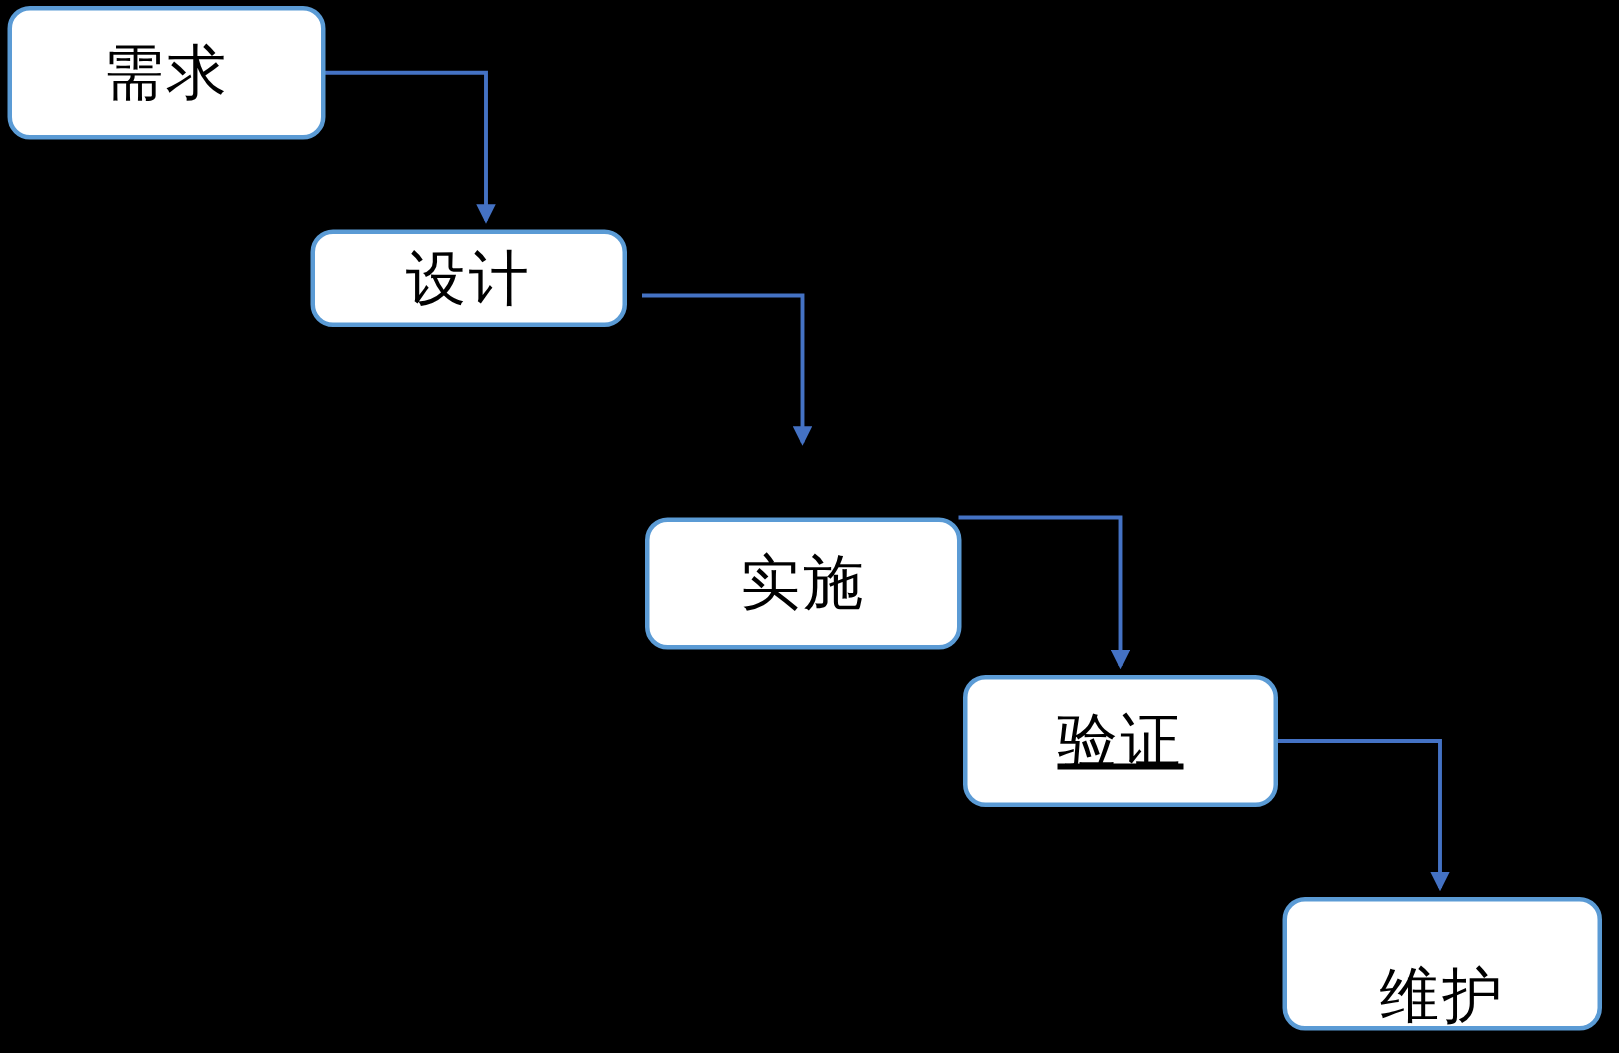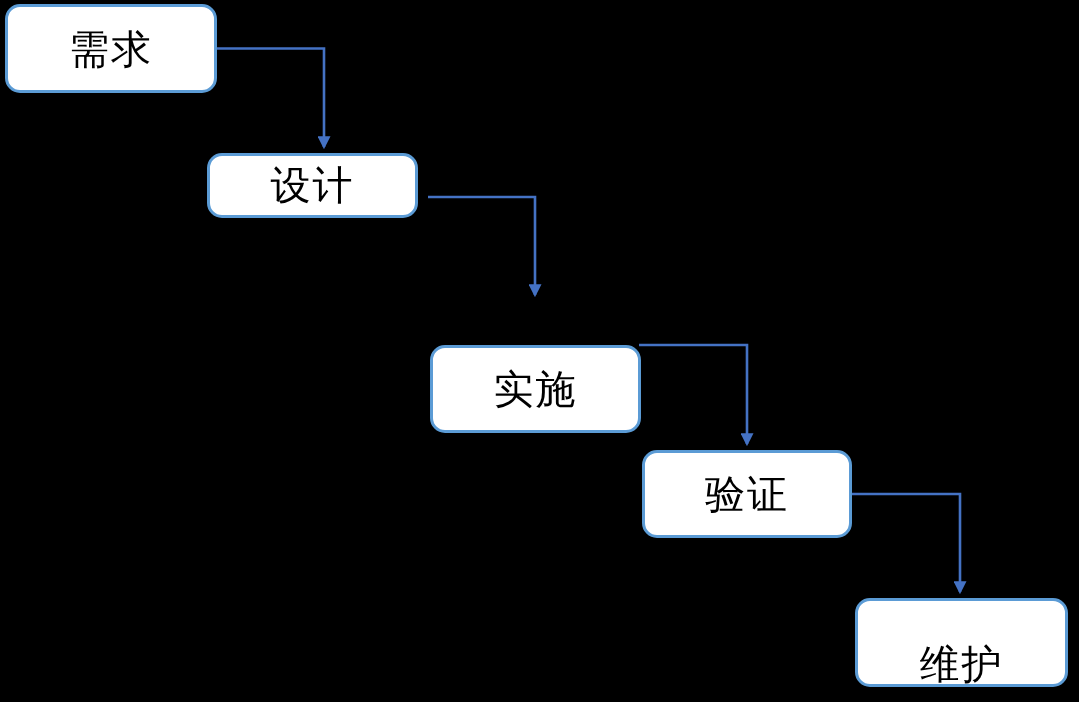--- a/index.html
+++ b/index.html
@@ -74,21 +74,21 @@
   </div>
 
   <div class="node" style="left:207px; top:153px; width:211px; height:65px;font-family:Liberation Serif, serif;">
     <span>设计</span>
   </div>
 
   <div class="node" style="left:430px; top:301px; width:211px; height:88px;margin-top:44px;">
     <span>实施</span>
   </div>
 
-  <div class="node" style="left:642px; top:450px; width:210px; height:88px;">
+  <div class="node" style="left:642px; top:450px; width:210px; height:88px;text-decoration:underline;">
     <span>验证</span>
   </div>
 
   <div class="node" style="left:855px; top:598px; width:213px; height:89px;align-items:flex-end;">
     <span>维护</span>
   </div>
 
 </div>
 
 </body></html>

